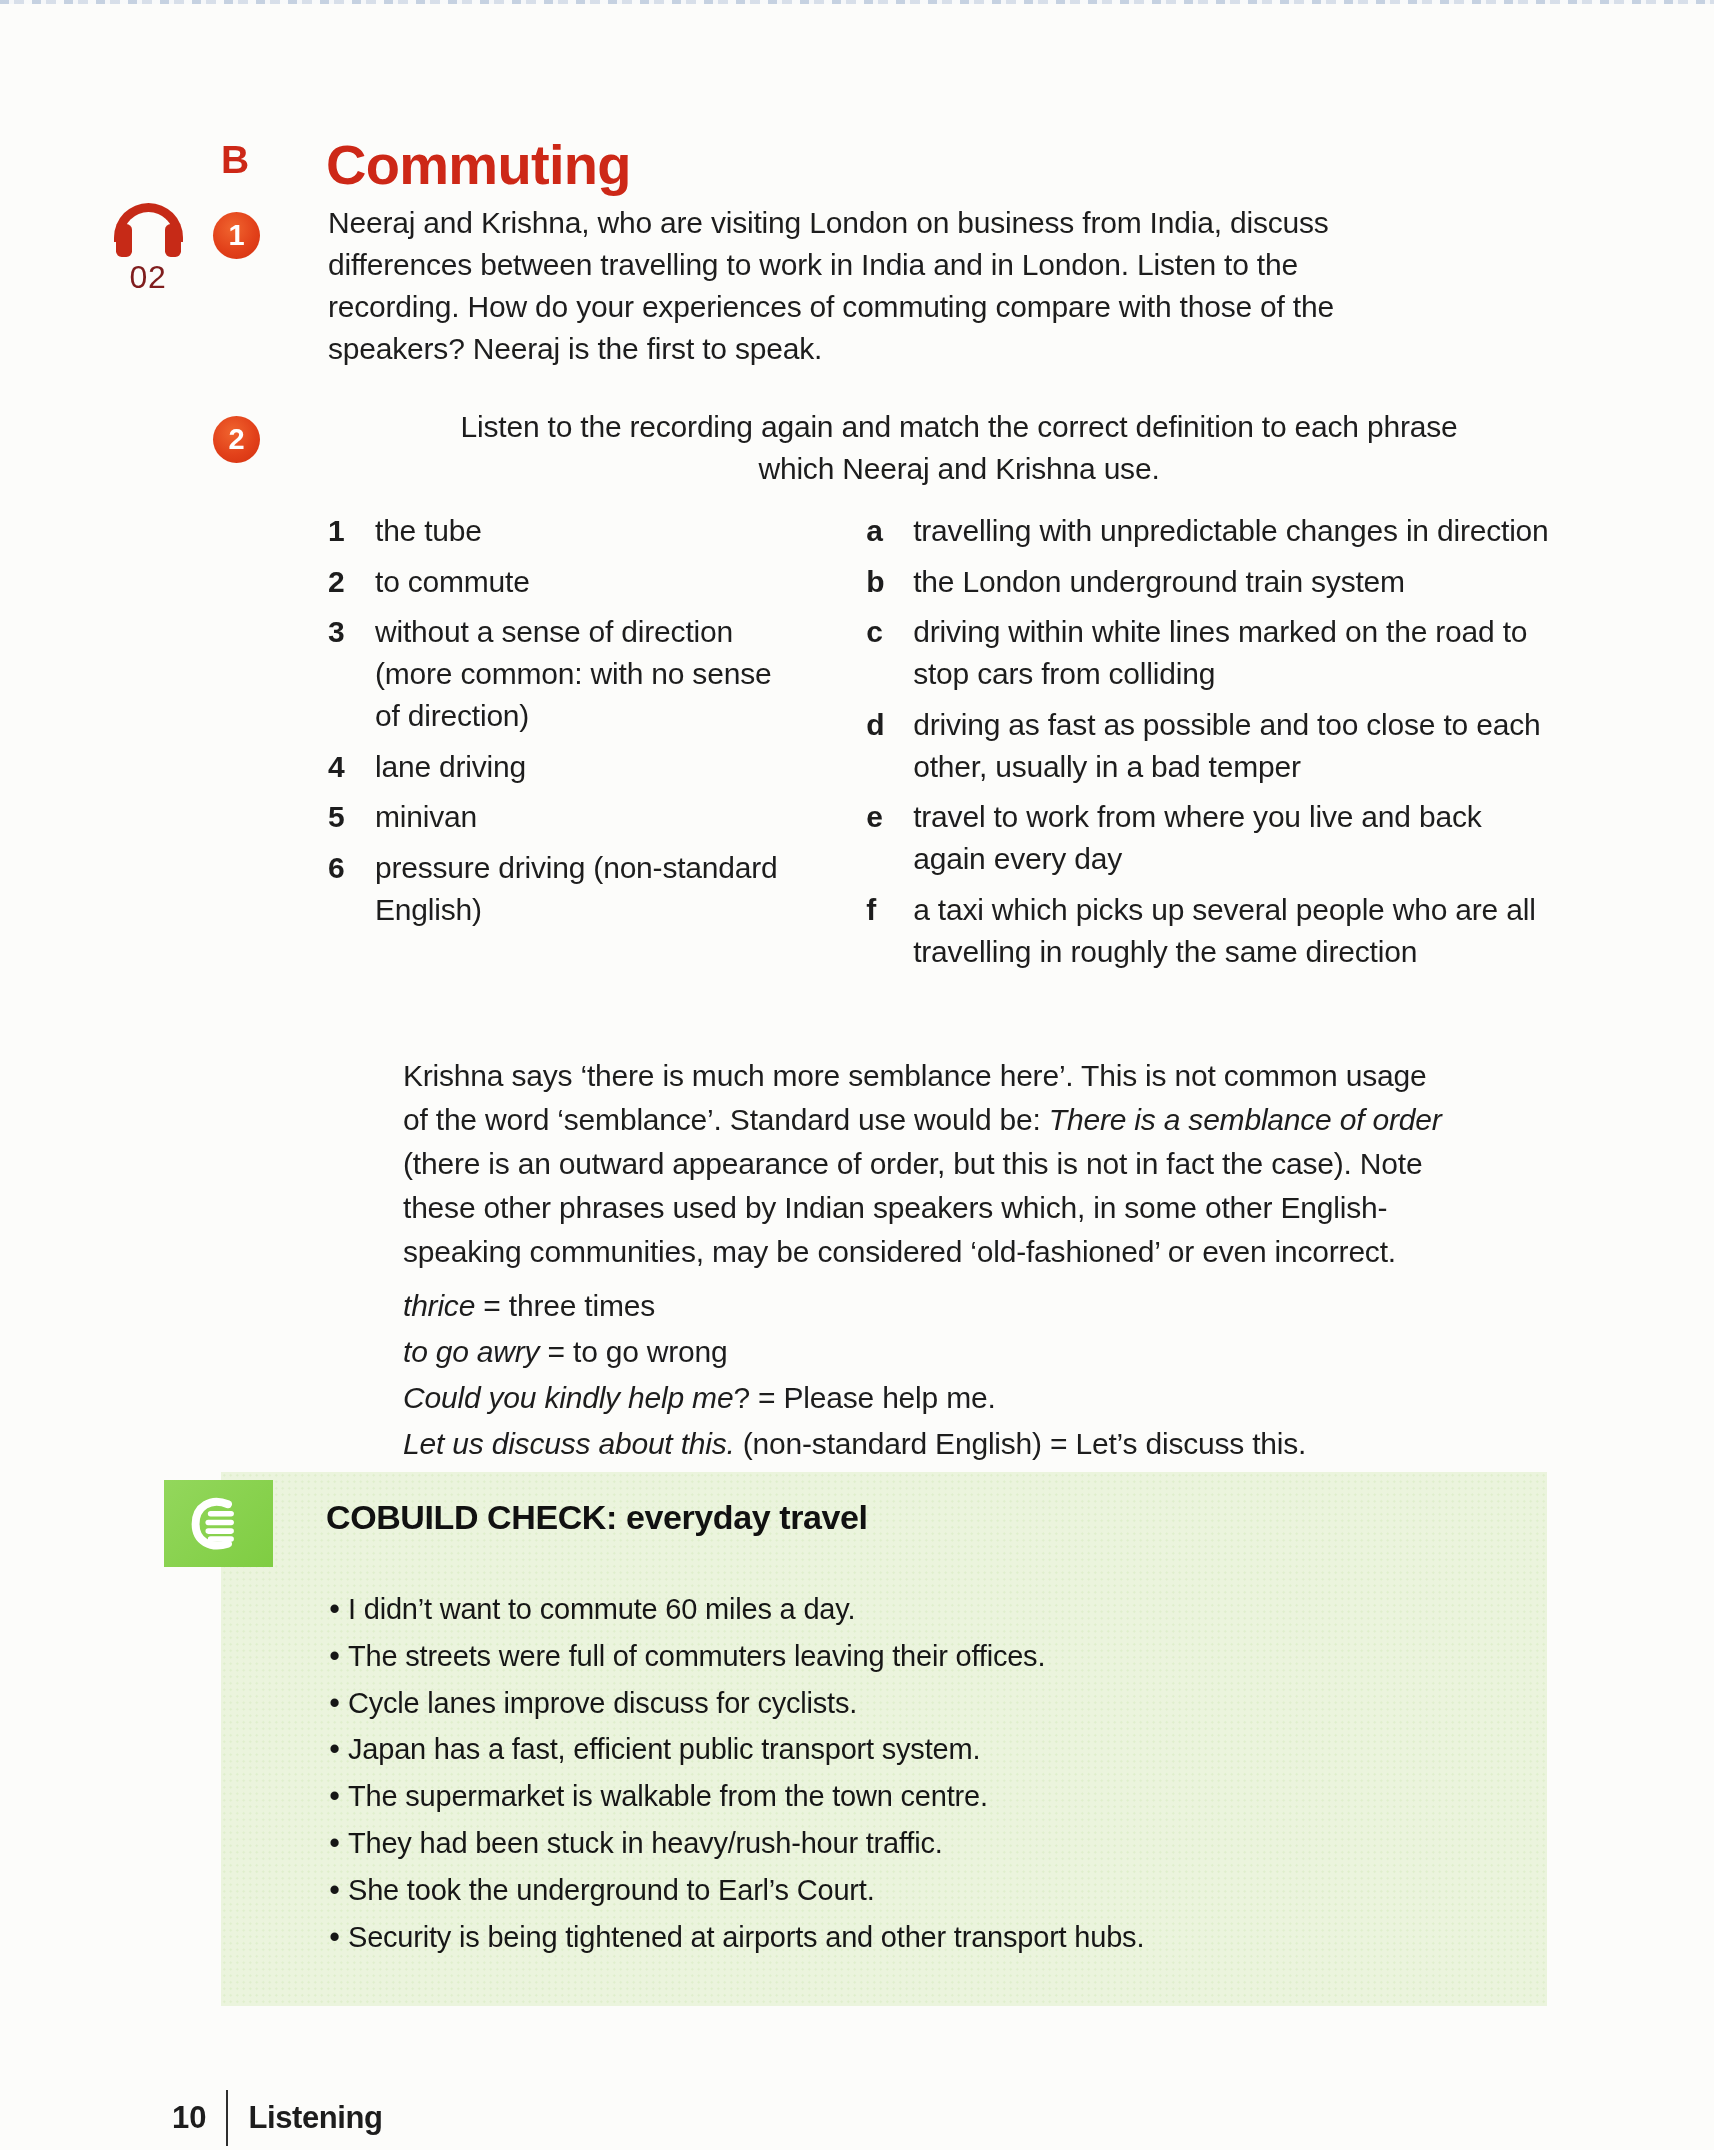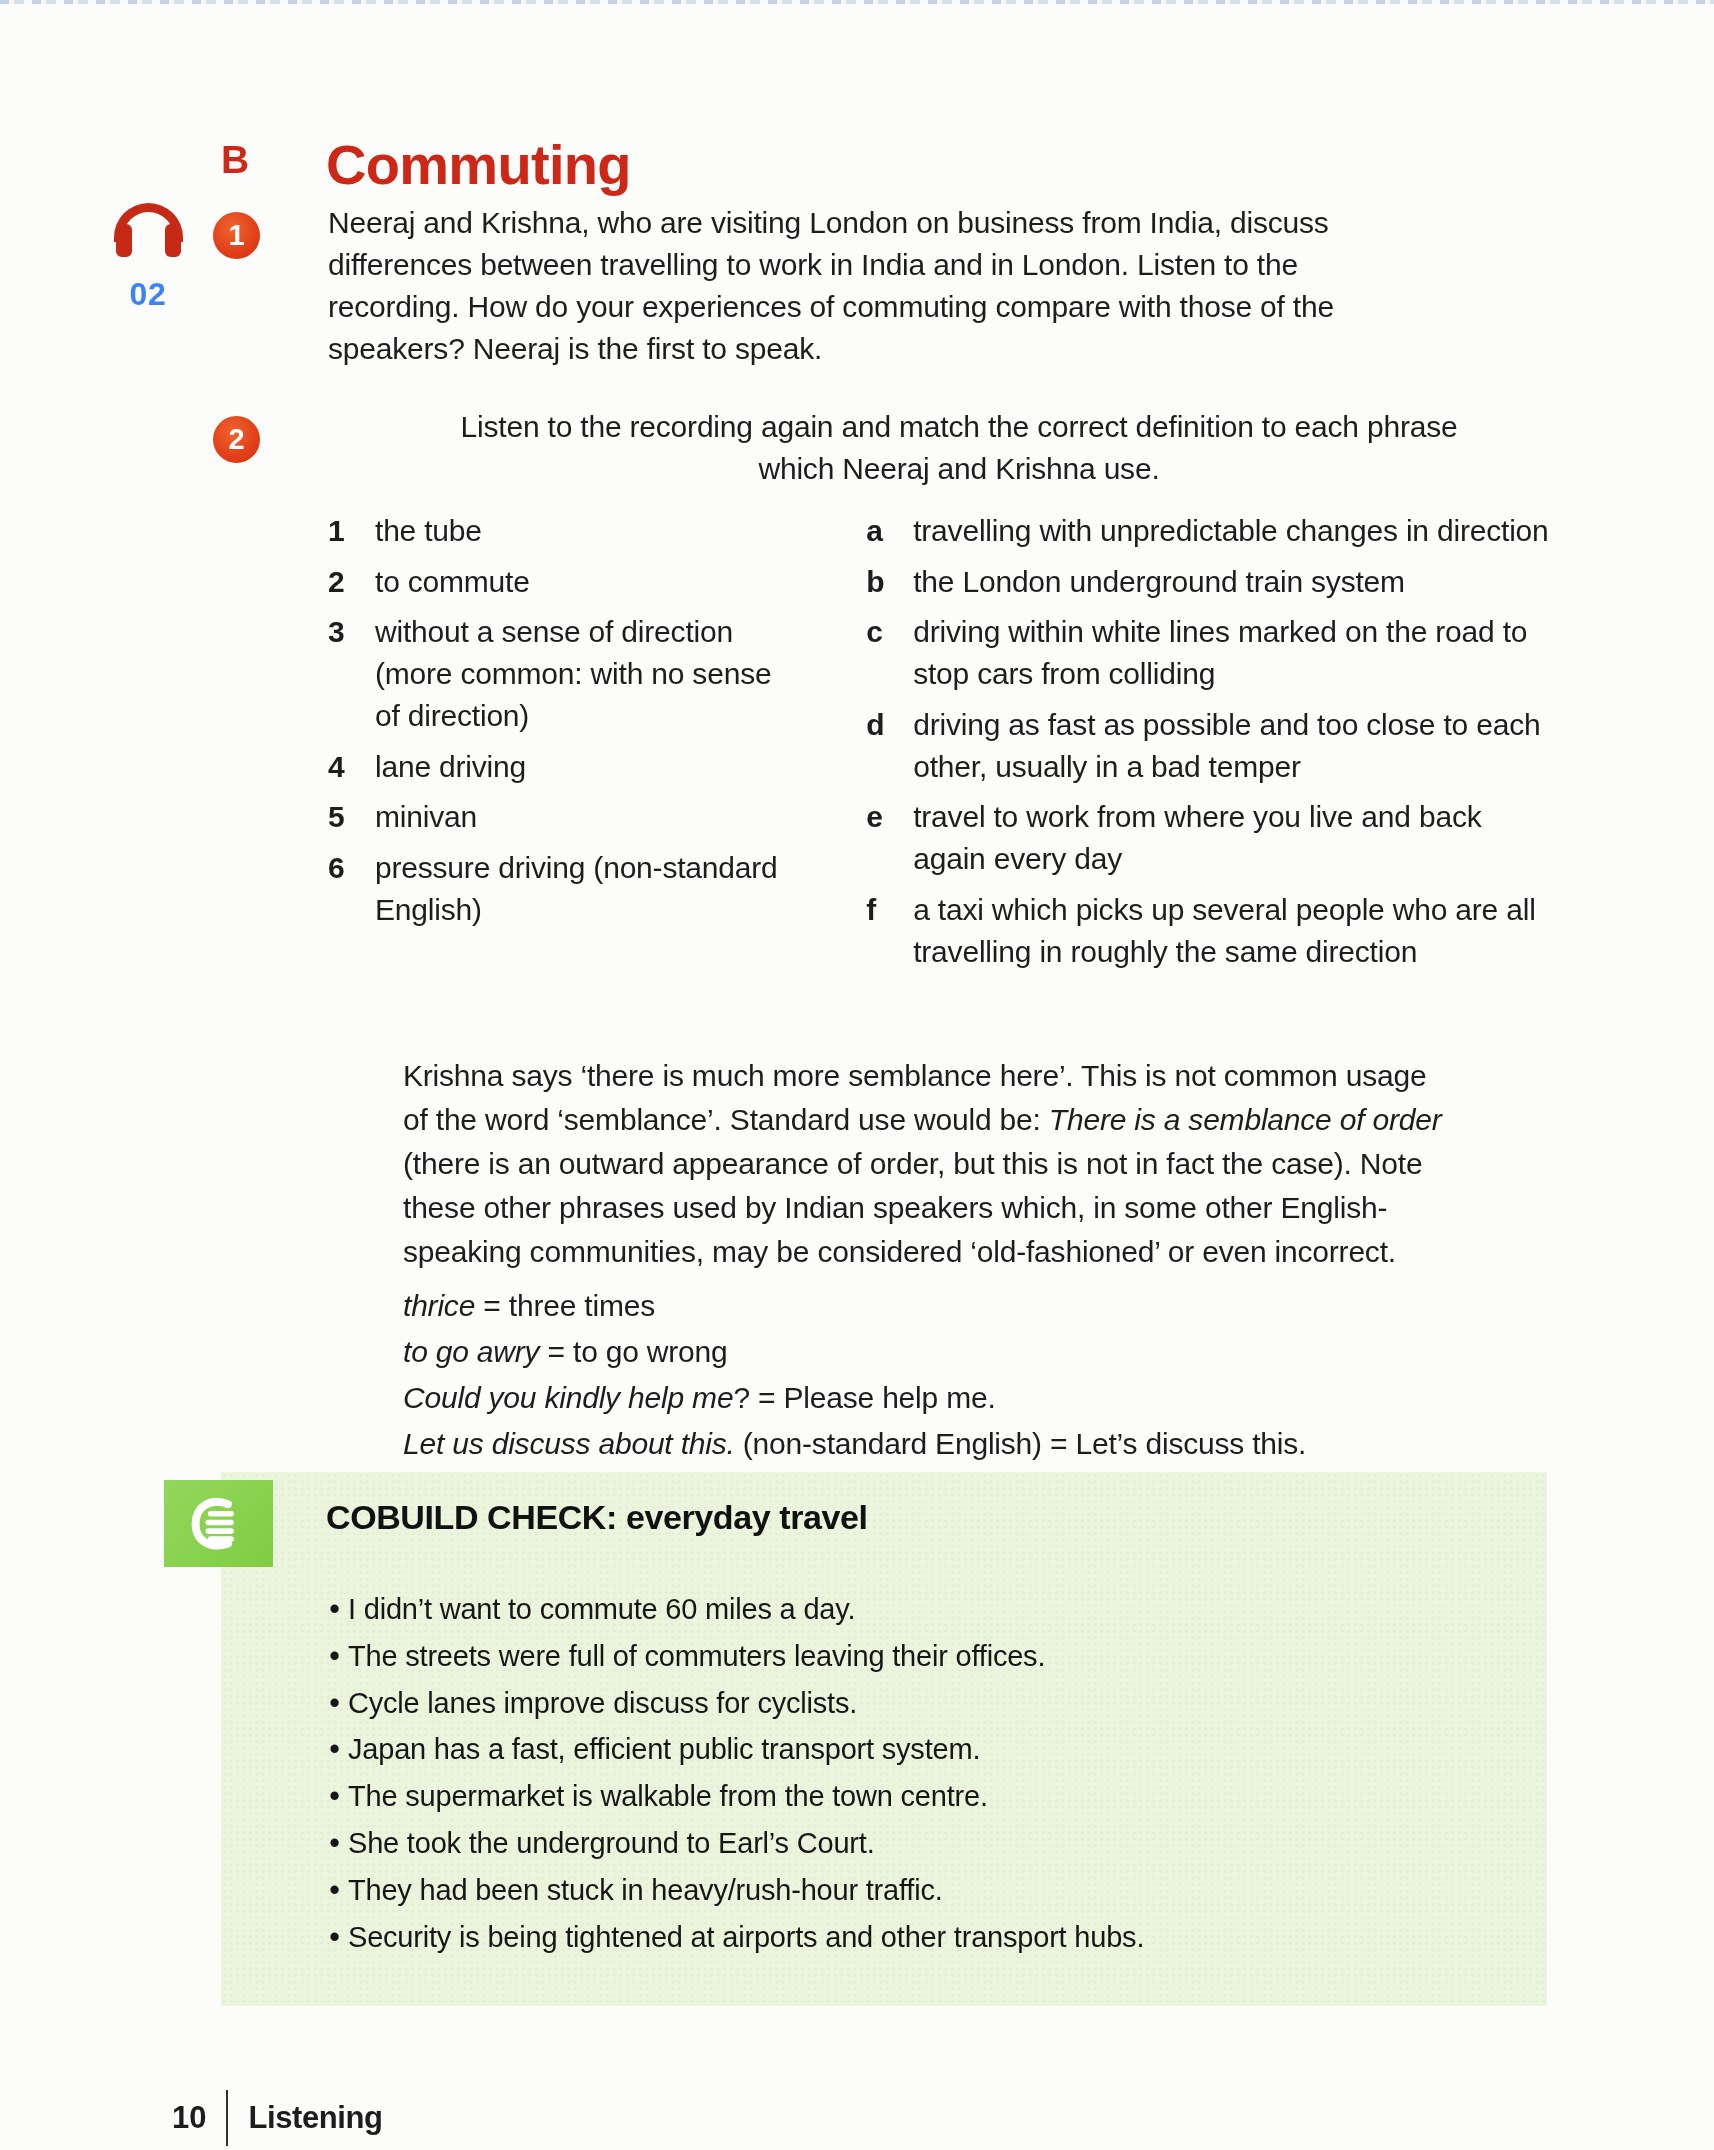--- a/index.html
+++ b/index.html
@@ -24,21 +24,21 @@
   .page-title{position:absolute;left:326px;top:132px;margin:0;font-size:56px;font-weight:bold;color:#cd2817;letter-spacing:-0.7px;}
 
   
   .audio{position:absolute;left:108px;top:202px;width:80px;text-align:center;}
   .hp{position:relative;width:80px;height:56px;}
   .hp-band{position:absolute;left:5.7px;top:1.4px;width:69px;height:39px;
     border:9.3px solid #c62a17;border-bottom:none;border-radius:40px 40px 0 0;box-sizing:border-box;}
   .hp-pad{position:absolute;top:21.5px;width:16px;height:33px;background:#c62a17;border-radius:5.7px;}
   .hp-pad.left{left:8px;}
   .hp-pad.right{left:57px;}
-  .track{margin-top:18px;font-size:32px;font-weight:bold;color:#3b82f6;letter-spacing:0.7px;}
+  .track{margin-top:1px;font-size:32px;font-weight:normal;color:#7f1d1d;letter-spacing:0.7px;}
 
   
   .badge{position:absolute;width:47px;height:47px;border-radius:50%;
     background:radial-gradient(circle at 42% 35%, #f0652f 0%, #e2411a 55%, #d22f0f 100%);
     color:#fff;font-size:29px;font-weight:bold;display:flex;align-items:center;justify-content:center;}
   .badge.ex1{left:213px;top:212px;}
   .badge.ex2{left:213px;top:416px;}
 
   
   .body-text{font-size:30px;line-height:42px;letter-spacing:-0.2px;white-space:pre-line;margin:0;}
@@ -232,25 +232,25 @@
         <li class="cob-item">
           <span><span>Japan has a fast, efficient </span><span class="b">public transport system</span><span>.</span></span>
         </li>
 
         <li class="cob-item">
           <span><span>The supermarket is </span><span class="b">walkable</span><span> from the town centre.</span></span>
         </li>
 
 
         <li class="cob-item">
+          <span><span>They had been stuck in </span><span class="b">heavy/rush-hour traffic</span><span>.</span></span>
+        </li>
+
+        <li class="cob-item">
           <span><span>She </span><span class="b">took the underground</span><span> to Earl’s Court.</span></span>
-        </li>
-
-        <li class="cob-item">
-          <span><span>They had been stuck in </span><span class="b">heavy/rush-hour traffic</span><span>.</span></span>
         </li>
 
         <li class="cob-item">
           <span><span>Security is being tightened at airports and other </span><span class="b">transport hubs</span><span>.</span></span>
         </li>
       </ul>
   </div>
 
   <div class="footer">
     <span class="pg">10</span>

